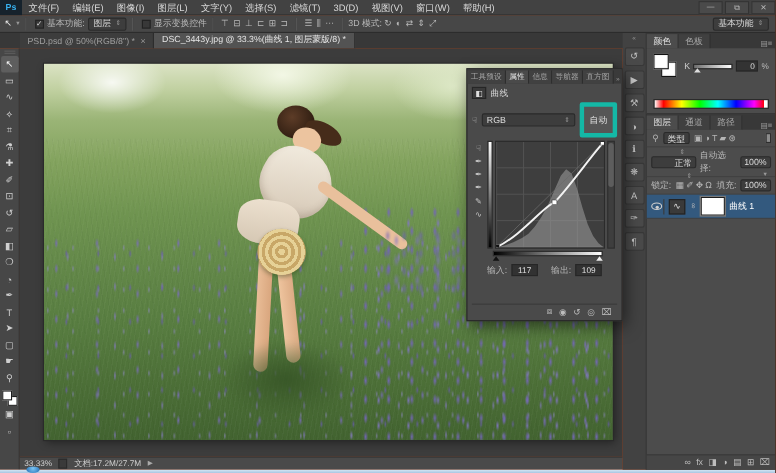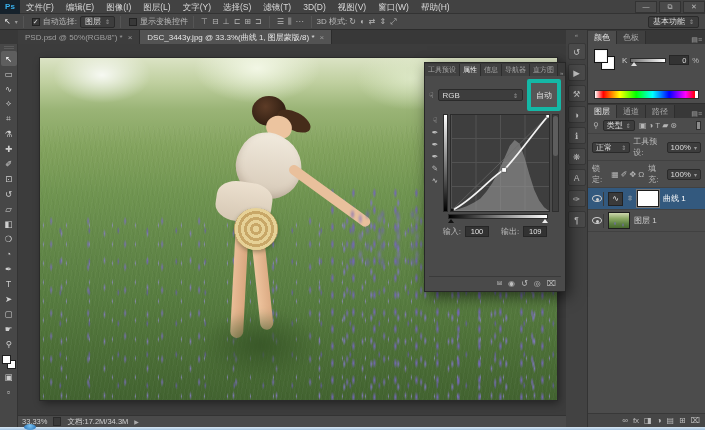--- a/index.html
+++ b/index.html
@@ -30,21 +30,21 @@
               height:12px; display:inline-flex; align-items:center; gap:4px; color:#ddd; }
   .dd-arrow { font-size:6px; color:#999; }
   .mini-ic { font-size:8px; color:#b8b8b8; padding:0 2px; }
   .ws-btn { margin:0 6px 0 auto; }
 
   
   #tabbar { position:absolute; left:0; top:30px; width:705px; height:14px; background:#383838;
             display:flex; align-items:flex-end; padding-left:18px; }
   .doc-tab { height:14px; display:flex; align-items:center; gap:5px; padding:0 7px; font-size:8px;
              background:#3d3d3d; color:#9f9f9f; border-right:1px solid #2c2c2c; white-space:nowrap; }
-  .doc-tab.active { background:#535353; color:#e6e6e6; }
+  .doc-tab.active { background:#535353; color:#e6e6e6;flex-direction:column; }
   .tab-close { font-size:8px; color:#9a9a9a; }
 
   
   #toolbar { position:absolute; left:0; top:44px; width:18px; height:383px; background:#474747;
              border-right:1px solid #333; display:flex; flex-direction:column; align-items:center; }
   .tb-grip { width:10px; height:3px; border-top:1px solid #5c5c5c; border-bottom:1px solid #5c5c5c; margin:2px 0 2px; }
   .tool { width:16px; height:15px; display:flex; align-items:center; justify-content:center;
           font-size:8.5px; color:#cfcfcf; border-radius:2px; }
   .tool.active { background:#5e5e5e; color:#fff; }
   .swatch-widget { position:relative; width:14px; height:14px; margin-top:4px; }
@@ -153,21 +153,21 @@
   .spectrum { position:absolute; left:6px; right:6px; bottom:4px; height:9px; border:1px solid #2b2b2b;
               background:linear-gradient(90deg,#fff 0,#f00 8%,#ff0 24%,#0f0 40%,#0ff 56%,#00f 72%,#f0f 88%,#f00 97%,#fff 97%); }
 
   
   #layers-body { flex:1; background:#4c4c4c; display:flex; flex-direction:column; font-size:8px; }
   .lp-row { display:flex; align-items:center; gap:3px; padding:2px 4px; border-bottom:1px solid #414141; }
   .lp-filter-ic { font-size:8px; color:#b5b5b5; padding:0 1px; }
   .filter-toggle { width:5px; height:9px; background:#8c8c8c; border:1px solid #2e2e2e; margin-left:auto; }
   .lbl { color:#b9b9b9; }
   .val-dd { background:#3d3d3d; border:1px solid #2a2a2a; border-radius:2px; height:11px;
-            display:inline-flex; align-items:center; gap:3px; padding:0 3px; color:#ddd; }
+            display:inline-flex; align-items:flex-end; gap:3px; padding:0 3px; color:#ddd;flex-direction:column; }
   .layer-row { height:22px; display:flex; align-items:center; gap:4px; padding:0 3px;
                border-bottom:1px solid #414141; color:#cfcfcf; }
   .layer-row.selected { background:#33597e; color:#fff; }
   .eye-well { width:13px; height:14px; border-right:1px solid #3a3a3a; display:flex; align-items:center; justify-content:center; }
   .eye { width:10px; height:7px; border:1px solid #cfcfcf; border-radius:50%; position:relative; }
   .eye::after { content:""; position:absolute; left:3px; top:1.5px; width:3px; height:3px; border-radius:50%; background:#cfcfcf; }
   .adj-thumb { width:15px; height:14px; background:#3a3a3a; border:1px solid #222; color:#e8e8e8;
                font-size:8px; display:flex; align-items:center; justify-content:center; }
   .mask-link { font-size:7px; color:#bbb; transform:rotate(90deg); width:6px; }
   .mask-thumb { width:22px; height:17px; background:#fff; border:1px solid #1d1d1d; box-shadow:0 0 0 1px #777; }
@@ -245,21 +245,21 @@
         <span class="win-btn">⧉</span>
         <span class="win-btn">✕</span>
       </div>
   </div>
 
   <div id="optionsbar">
     <span class="tool-badge">↖</span>
     <span class="dd-arrow">▾</span>
     <span class="opt-sep"></span>
     <span class="checkbox">✓</span>
-    <span class="lbl">自动选择:</span>
+    <span class="lbl">基本功能:</span>
     <span class="dropdown" style="margin-left:3px">
       <span>图层</span>
       <span class="dd-arrow">⇕</span>
     </span>
     <span class="opt-sep"></span>
     <span class="checkbox"></span>
     <span class="lbl">显示变换控件</span>
     <span class="opt-sep"></span>
     <span><span class="mini-ic">⊤</span><span class="mini-ic">⊟</span><span class="mini-ic">⊥</span><span class="mini-ic">⊏</span><span class="mini-ic">⊞</span><span class="mini-ic">⊐</span></span>
     <span class="opt-sep"></span>
@@ -332,21 +332,21 @@
       <div class="girl-part" id="leg2"></div>
       <div class="girl-part" id="hat"></div>
       <div class="girl-part" id="foot-grass"></div>
       <div class="girl-part" id="flower-touch"></div>
     </div>
   </div>
 
   <div id="statusbar">
     <span>33.33%</span>
     <span class="status-box"></span>
-    <span>文档:17.2M/34.3M</span>
+    <span>文档:17.2M/27.7M</span>
     <span class="status-arrow">▶</span>
   </div>
 
   <div id="taskbar">
     <div id="start-orb"></div>
   </div>
 
   <div id="rightdock">
     <div id="dockcol">
       <div class="dock-collapse">«</div>
@@ -403,21 +403,21 @@
             <span class="dd-arrow">⇕</span>
           </span>
           <span><span class="lp-filter-ic">▣</span><span class="lp-filter-ic">◑</span><span class="lp-filter-ic">T</span><span class="lp-filter-ic">▰</span><span class="lp-filter-ic">⊛</span></span>
           <span class="filter-toggle"></span>
         </div>
         <div class="lp-row">
           <span class="val-dd" style="width:42px">
             <span>正常</span>
             <span class="dd-arrow" style="margin-left:auto">⇕</span>
           </span>
-          <span class="lbl">工具预设:</span>
+          <span class="lbl">自动选择:</span>
           <span class="val-dd">
             <span>100%</span>
             <span class="dd-arrow">▾</span>
           </span>
         </div>
         <div class="lp-row">
           <span class="lbl">锁定:</span>
           <span><span class="lp-filter-ic">▦</span><span class="lp-filter-ic">✐</span><span class="lp-filter-ic">✥</span><span class="lp-filter-ic">Ω</span></span>
           <span class="lbl" style="margin-left:auto">填充:</span>
           <span class="val-dd">
@@ -427,27 +427,20 @@
         </div>
 
         <div class="layer-row selected">
           <span class="eye-well">
               <span class="eye"></span>
             </span>
           <span class="adj-thumb">∿</span>
           <span class="mask-link">∞</span>
           <span class="mask-thumb"></span>
           <span class="layer-name">曲线 1</span>
-        </div>
-        <div class="layer-row">
-          <span class="eye-well">
-              <span class="eye"></span>
-            </span>
-          <span class="img-thumb"></span>
-          <span class="layer-name">图层 1</span>
         </div>
         <div class="layers-footer">
             <span class="lf-ic">∞</span>
             <span class="lf-ic">fx</span>
             <span class="lf-ic">◨</span>
             <span class="lf-ic">◑</span>
             <span class="lf-ic">▤</span>
             <span class="lf-ic">⊞</span>
             <span class="lf-ic">⌧</span>
           </div>
@@ -460,20 +453,24 @@
       <span style="display:flex;">
           <span class="props-tab">工具预设</span>
           <span class="props-tab active">属性</span>
           <span class="props-tab">信息</span>
           <span class="props-tab">导航器</span>
           <span class="props-tab">直方图</span>
         </span>
       <span class="props-tabs-more">»</span>
     </div>
     <div id="props-body">
+      <div class="p-row">
+        <span class="p-title-ic">◧</span>
+        <span>曲线</span>
+      </div>
       <div class="p-row">
         <span class="ed-ic">☟</span>
         <span class="dropdown p-select">
           <span>RGB</span>
           <span class="dd-arrow" style="margin-left:auto">⇕</span>
         </span>
         <span class="p-btn">自动</span>
       </div>
       <div class="curve-zone">
         <div class="eyedrop-col">
@@ -500,21 +497,21 @@
         </div>
       </div>
       <div class="hbar-row">
         <div class="hbar">
           <span class="slider-b"></span>
           <span class="slider-w"></span>
         </div>
       </div>
       <div class="io-row">
         <span class="lbl">输入:</span>
-        <span class="io-box">100</span>
+        <span class="io-box">117</span>
         <span class="lbl" style="margin-left:8px">输出:</span>
         <span class="io-box">109</span>
       </div>
       <div id="props-footer">
           <span class="pf-ic">⧈</span>
           <span class="pf-ic">◉</span>
           <span class="pf-ic">↺</span>
           <span class="pf-ic">◎</span>
           <span class="pf-ic">⌧</span>
         </div>

